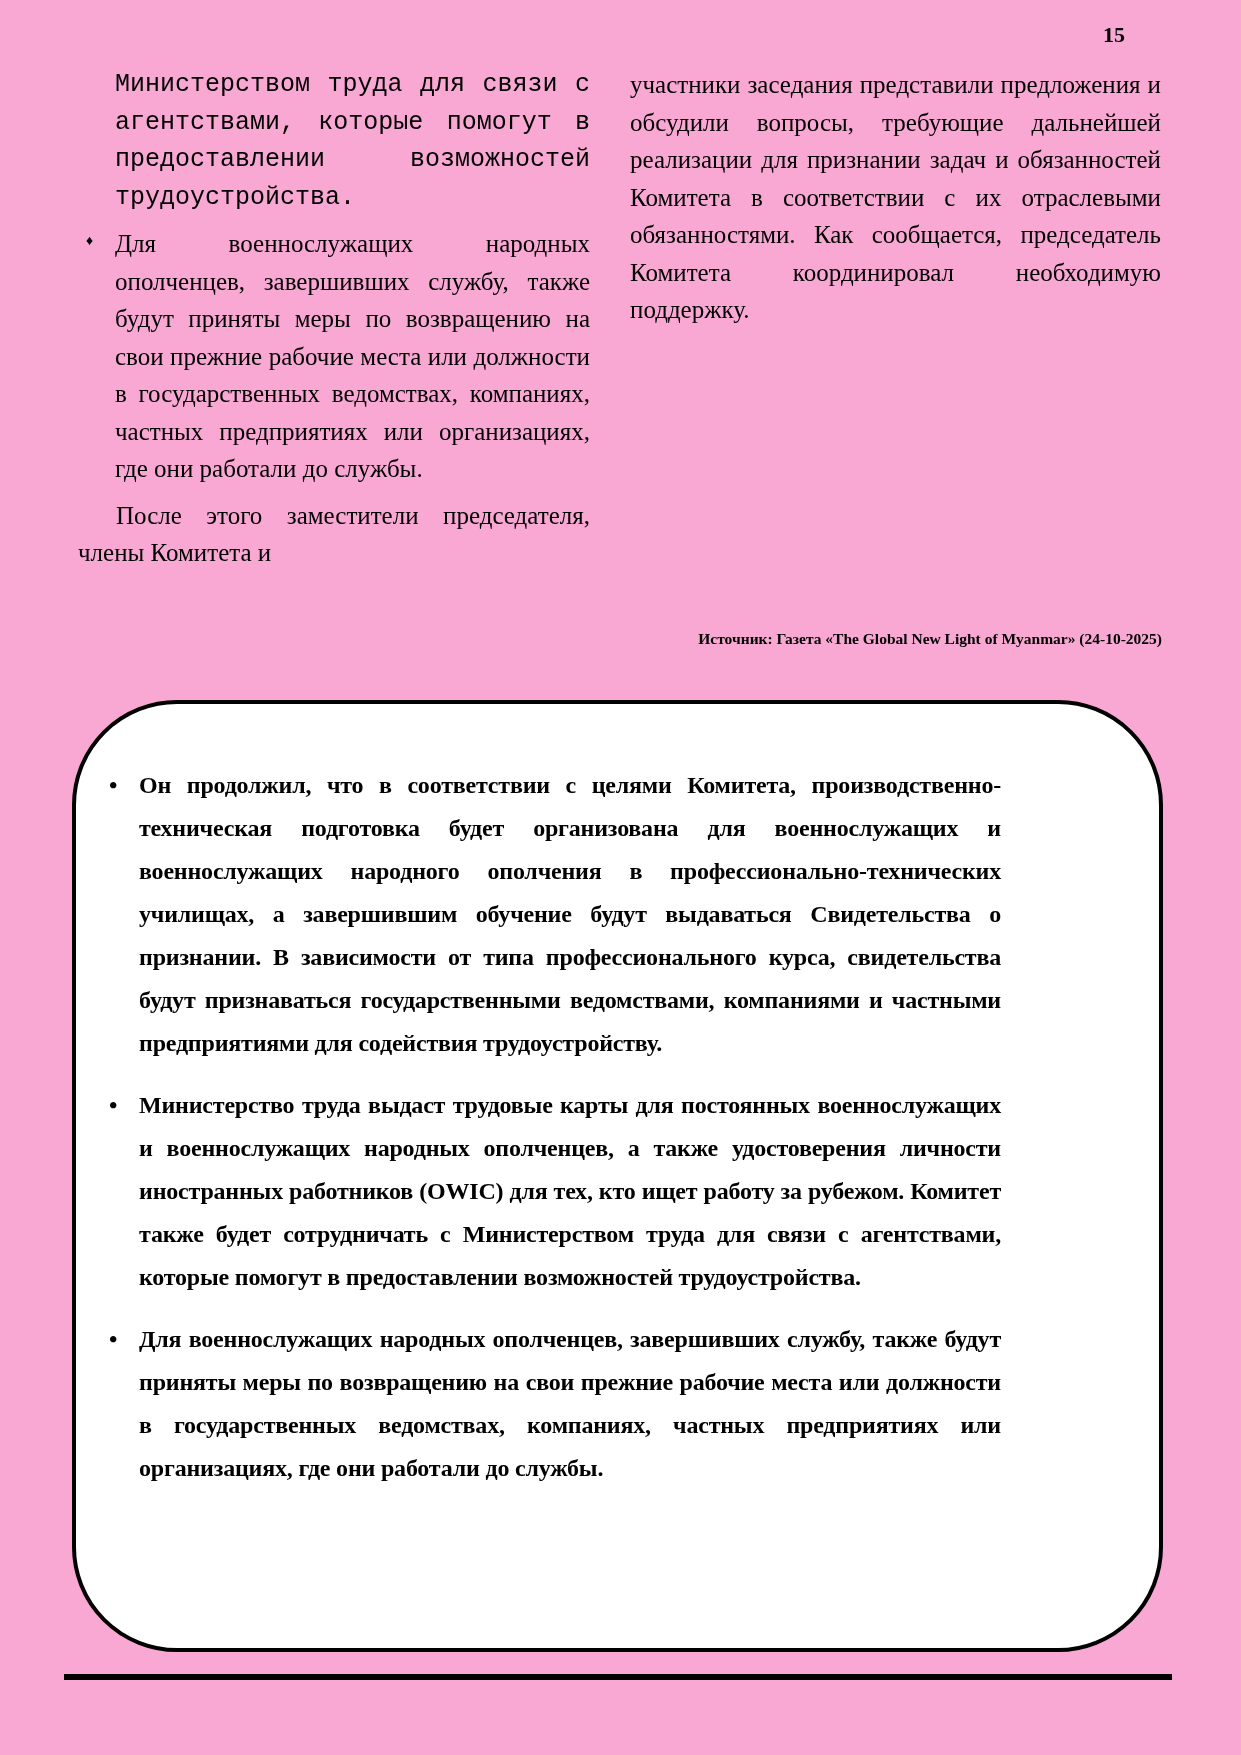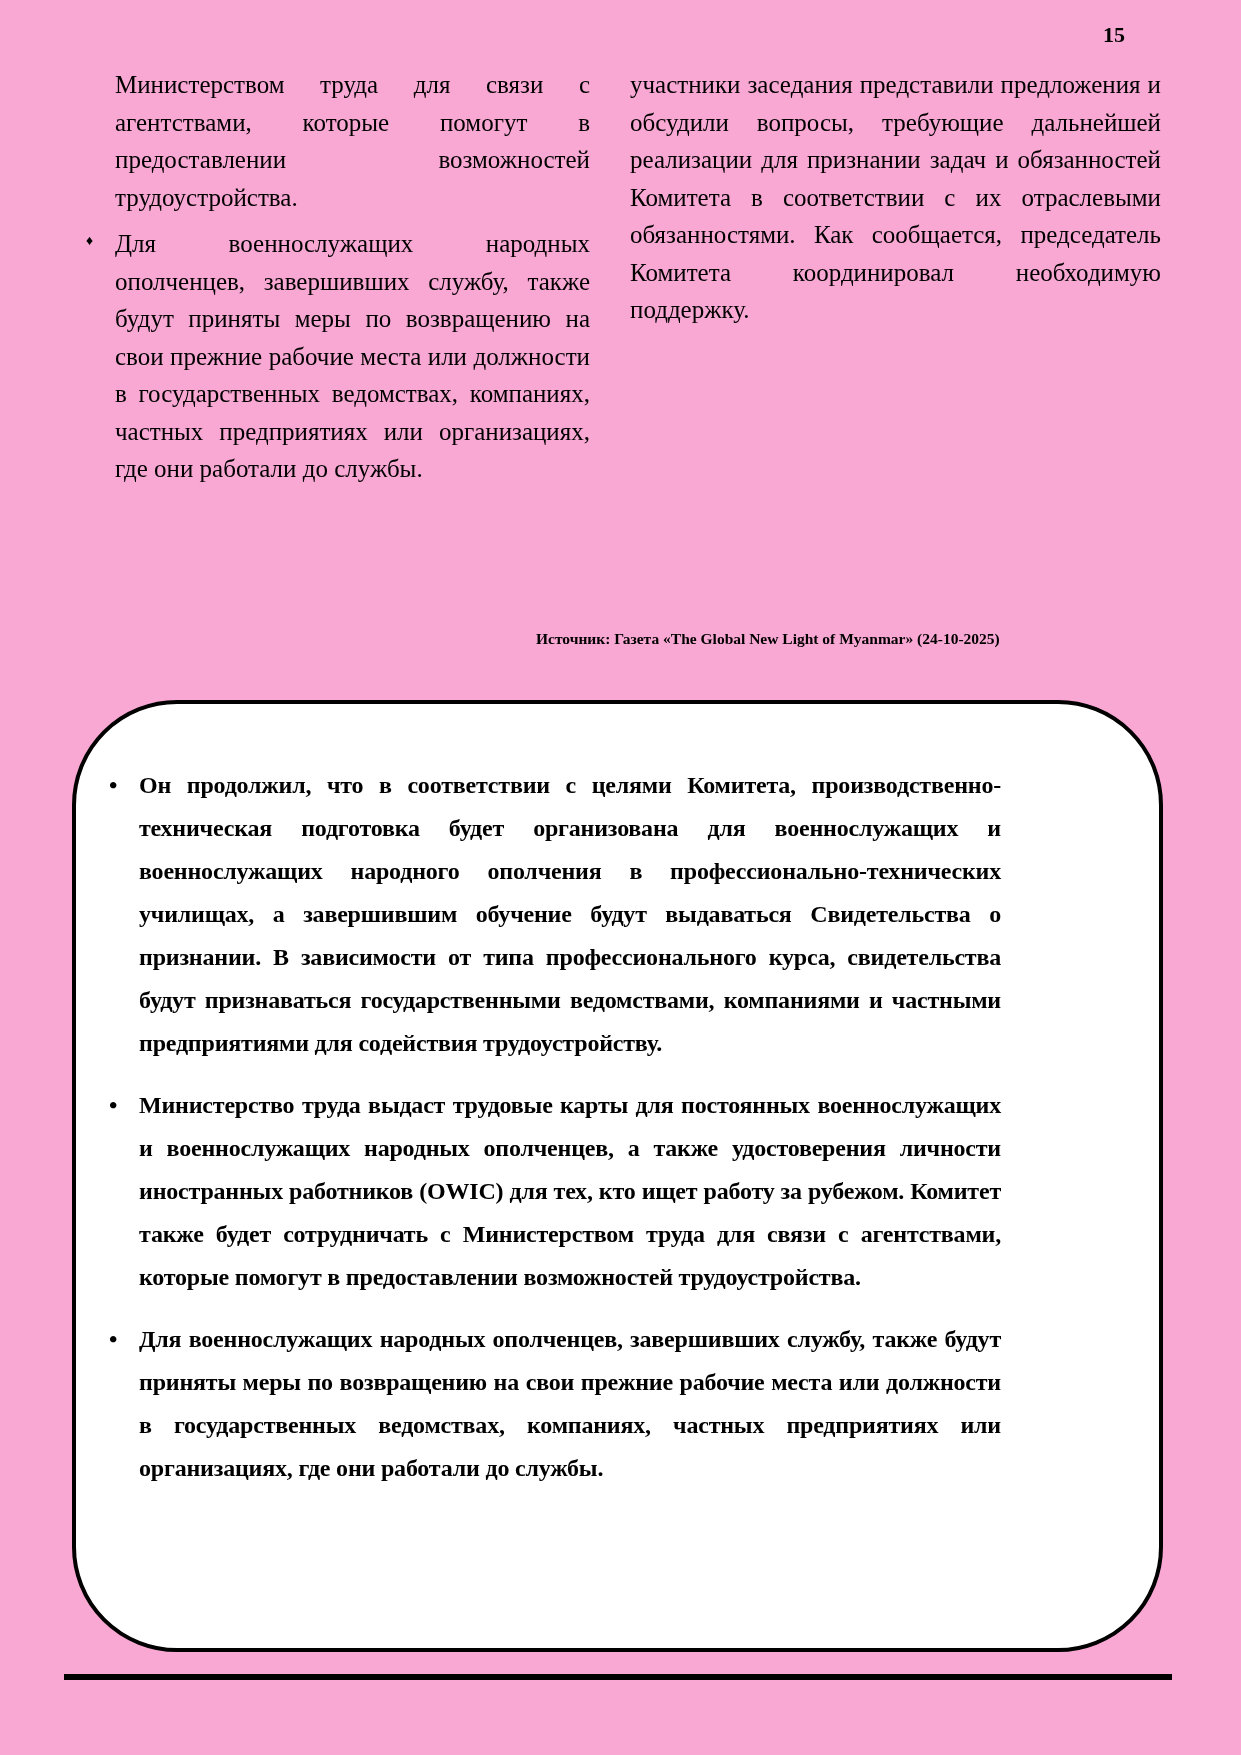--- a/index.html
+++ b/index.html
@@ -22,39 +22,39 @@
   .col {
     position: absolute;
     top: 66px;
     font-size: 25px;
     line-height: 37.5px;
     text-align: justify;
   }
   .col-left  { left: 78px;  width: 512px; }
   .col-right { left: 630px; width: 531px; }
   .para { margin: 0 0 9px 0; }
-  .cont-para { padding-left: 37px; }
+  .cont-para { padding-left: 37px; font-family: Liberation Mono, monospace; }
   .bullet-item {
     position: relative;
     padding-left: 37px;
   }
   .bullet-item .diamond-marker {
     position: absolute;
     left: 8px;
     top: 9px;
     font-size: 14px;
     line-height: 14px;
   }
   .indent-para { text-indent: 38px; }
   .source-citation {
     position: absolute;
     top: 630px;
-    left: 536px;
+    left: 560px;
     width: 602px;
-    text-align: left;
+    text-align: right;
     font-size: 15.5px;
     font-weight: bold;
     white-space: nowrap;
   }
   .callout {
     position: absolute;
     left: 72px;
     top: 700px;
     width: 1091px;
     height: 952px;
@@ -100,20 +100,21 @@
 <div class="page">
 
   <div class="page-number">15</div>
 
   <div class="col col-left">
     <div class="para cont-para">Министерством труда для связи с агентствами, которые помогут в предоставлении возможностей трудоустройства.</div>
     <div class="para bullet-item">
       <span class="diamond-marker">♦</span>
       <span>Для военнослужащих народных ополченцев, завершивших службу, также будут приняты меры по возвращению на свои прежние рабочие места или должности в государственных ведомствах, компаниях, частных предприятиях или организациях, где они работали до службы.</span>
     </div>
+    <div class="para indent-para">После этого заместители председателя, члены Комитета и</div>
   </div>
 
   <div class="col col-right">
     <div class="para">участники заседания представили предложения и обсудили вопросы, требующие дальнейшей реализации для признании задач и обязанностей Комитета в соответствии с их отраслевыми обязанностями. Как сообщается, председатель Комитета координировал необходимую поддержку.</div>
   </div>
 
   <div class="source-citation">Источник: Газета «The Global New Light of Myanmar» (24-10-2025)</div>
 
   <div class="callout">
     <div class="callout-content">

